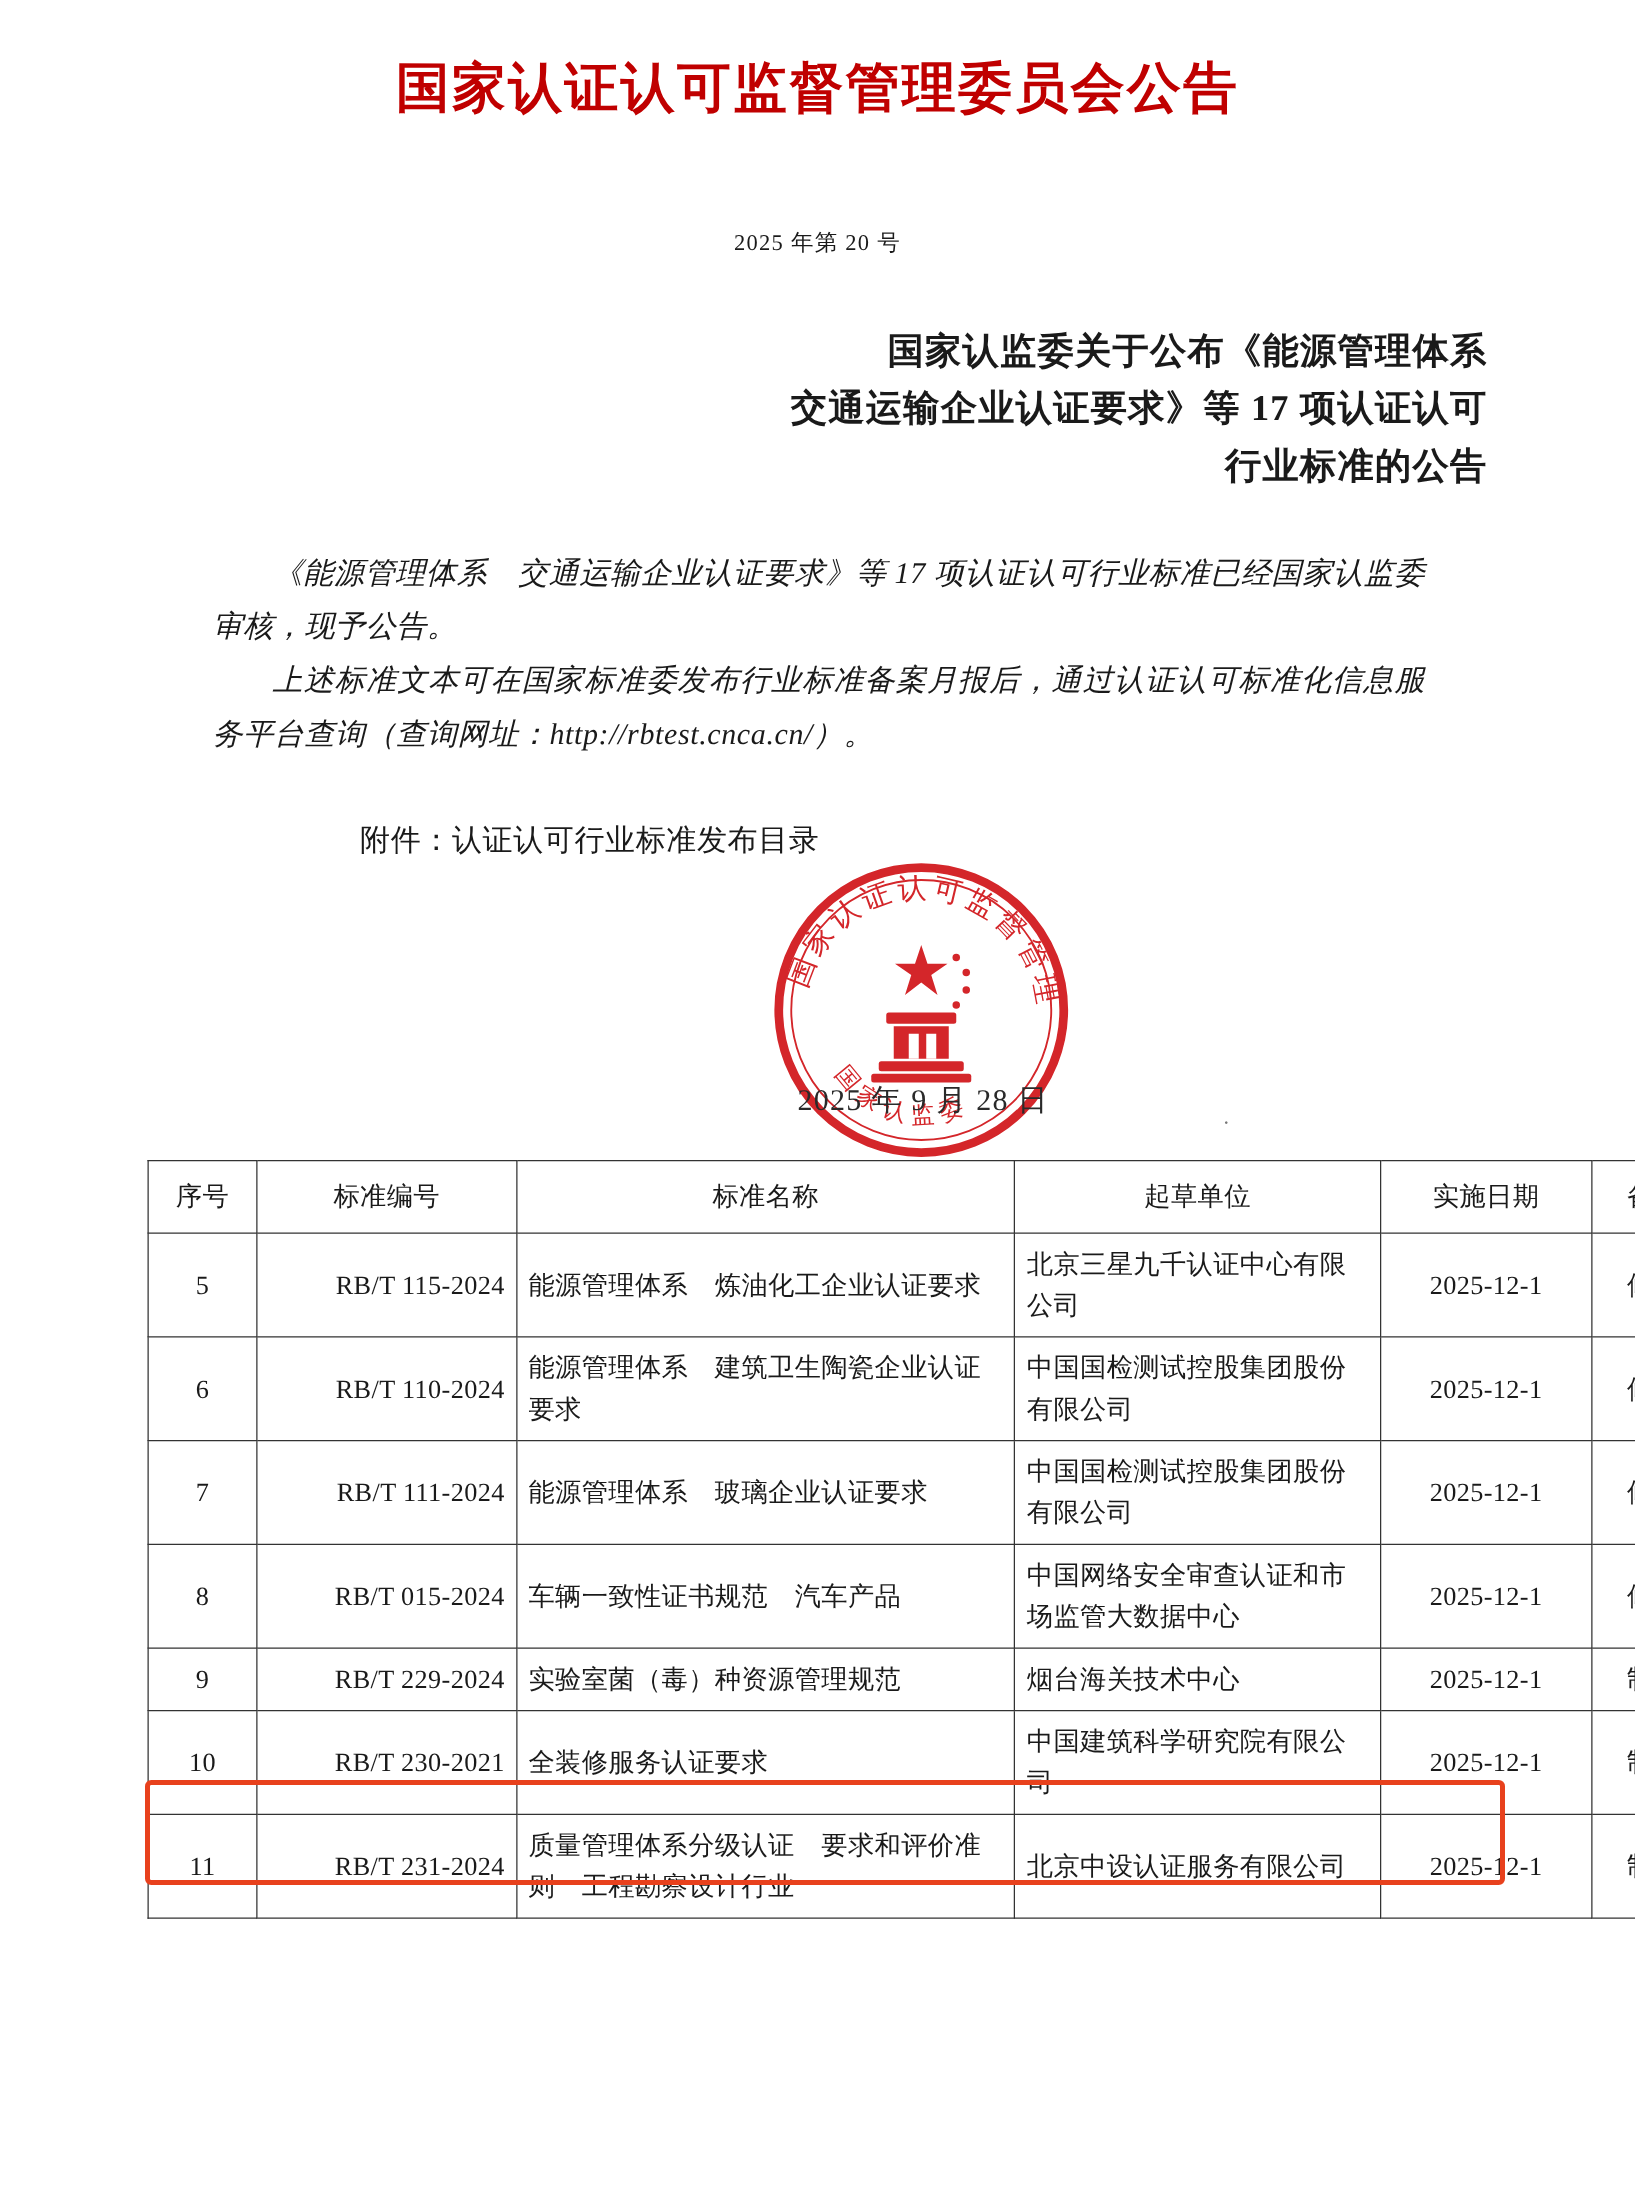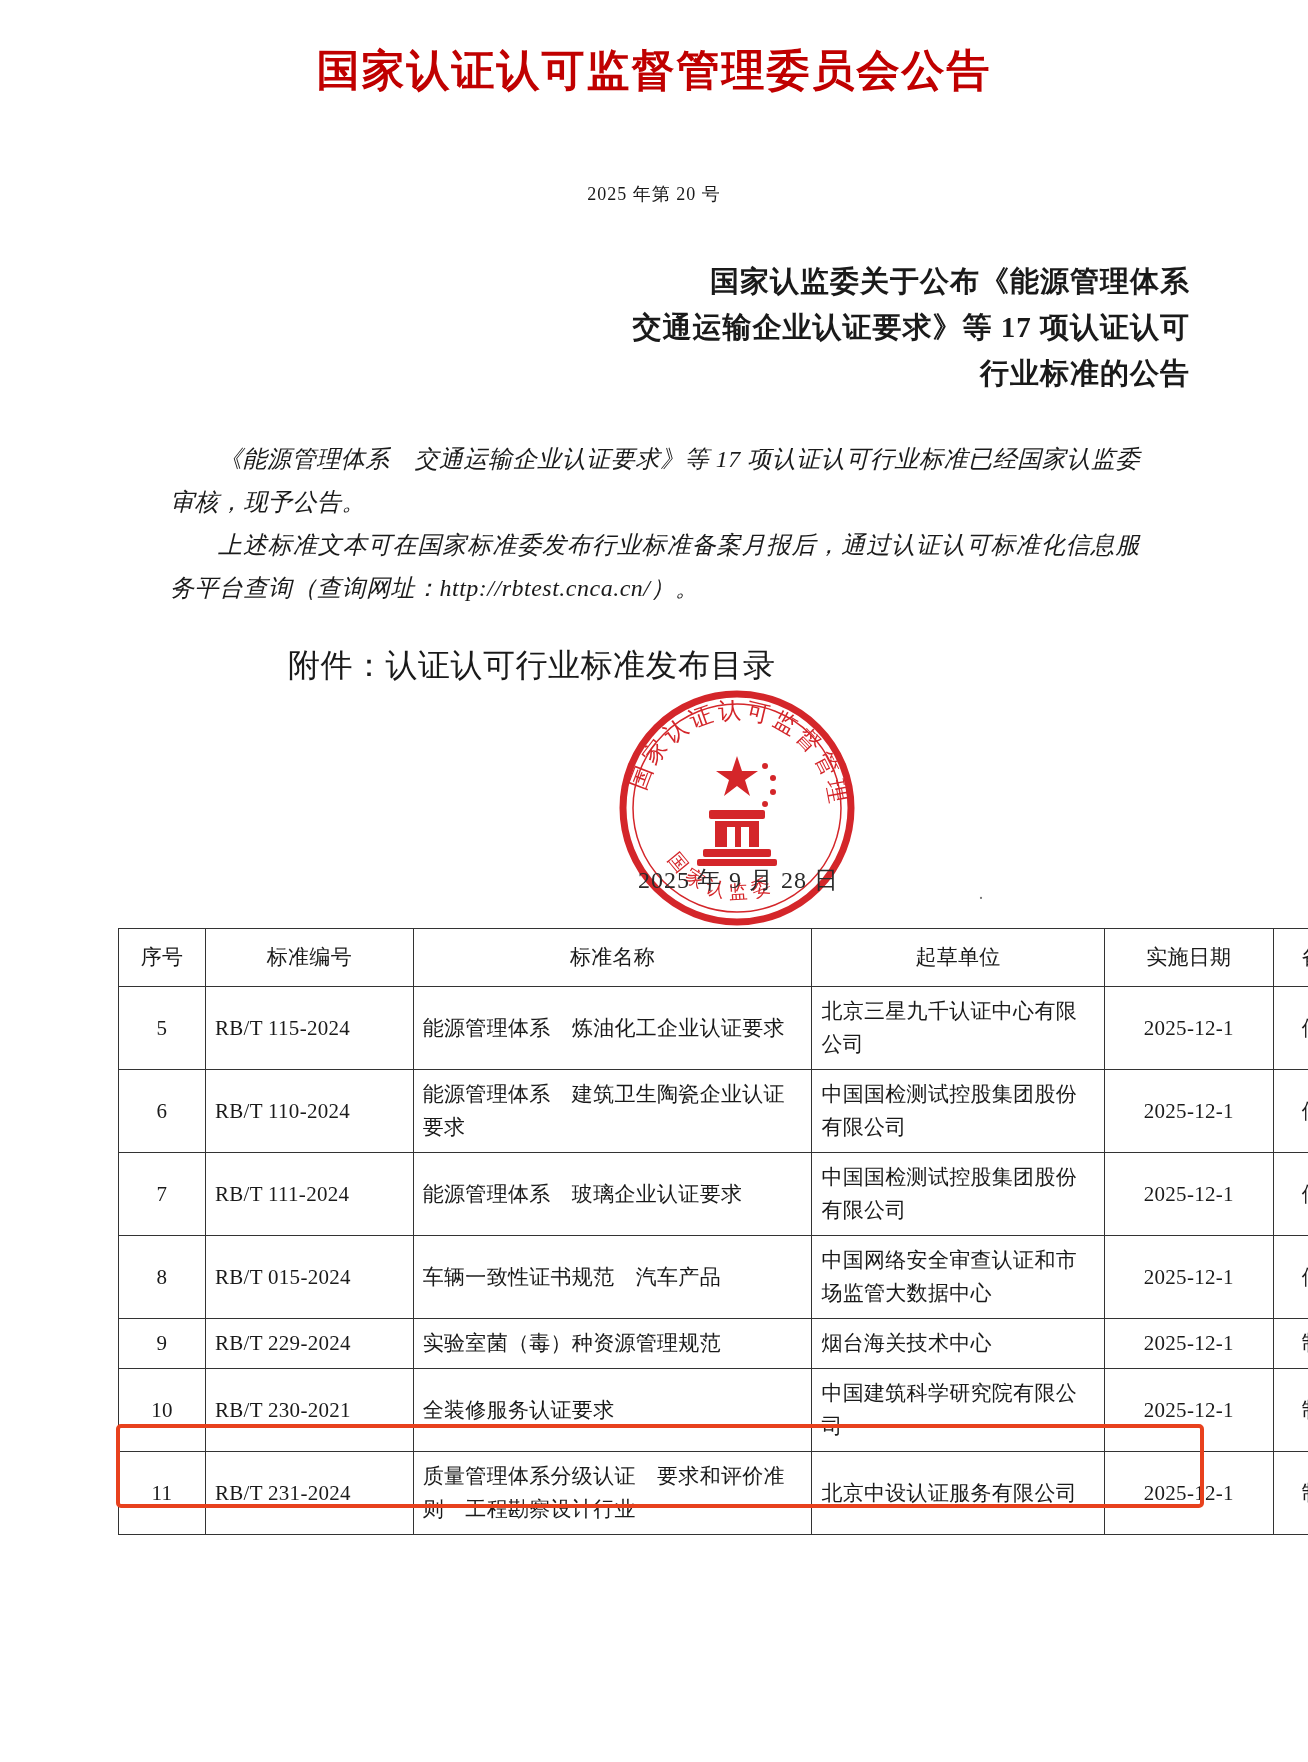--- a/index.html
+++ b/index.html
@@ -59,23 +59,23 @@
     padding: 0 50px 0 52px;
   }
   .body-text p {
     margin: 0;
   }
   .indent {
     text-indent: 2em;
     font-style: italic;
   }
   .attachment {
-    margin-top: 34px;
+    margin-top: 46px;
     padding-left: 170px;
-    font-size: 32px;
+    font-size: 24px;
     letter-spacing: 0.5px;
   }
   
   .seal-area {
     position: relative;
     height: 230px;
     margin-top: 4px;
   }
   .seal {
     position: absolute;
@@ -122,21 +122,21 @@
     font-weight: normal;
     padding: 12px 6px;
   }
   col.c-no     { width: 72px; }
   col.c-code   { width: 172px; }
   col.c-name   { width: 330px; }
   col.c-org    { width: 242px; }
   col.c-date   { width: 140px; }
   col.c-remark { width: 82px; }
   td.no, td.date, td.remark { text-align: center; }
-  td.code { text-align: left; padding-left: 12px; }
+  td.code { text-align: right; padding-left: 12px; }
   td.name, td.org { text-align: left; }
   tr.highlight td {
     box-shadow: inset 0 0 0 0 transparent;
   }
   .hl-box {
     position: absolute;
     left: 116px;
     top: 1382px;
     width: 1080px;
     height: 76px;

